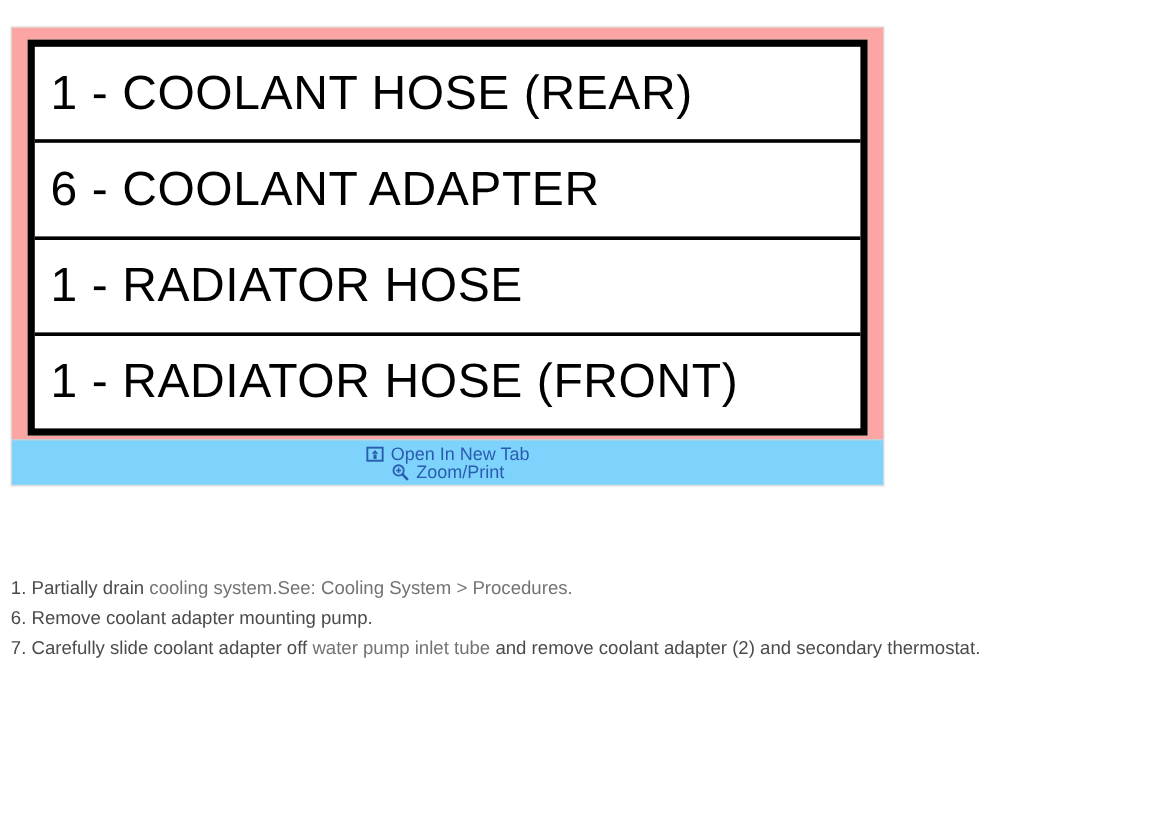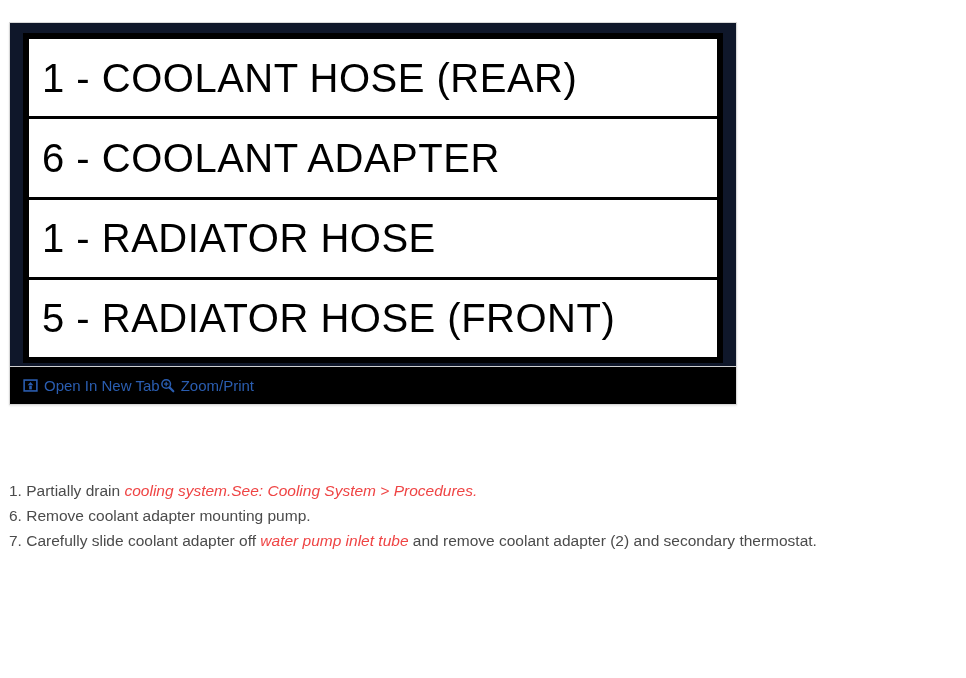--- a/index.html
+++ b/index.html
@@ -28,21 +28,21 @@
     box-shadow: 0 1px 2px rgba(0,0,0,0.10);
     box-sizing: border-box;
   }
 
   #diagram-area {
     position: absolute;
     left: 0;
     top: 0;
     right: 0;
     height: 344px;
-    background: #0f172a;
+    background: #fca5a5;
     padding: 10px 13px 0 13px;
     box-sizing: border-box;
   }
 
   
   #callout-legend {
     width: 100%;
     height: 330px;
     border: 6px solid #000000;
     box-sizing: border-box;
@@ -72,27 +72,28 @@
     font-weight: 400;
   }
 
   
   #panel-footer {
     position: absolute;
     left: 0;
     right: 0;
     bottom: 0;
     height: 38px;
-    background: #000000;
+    background: #7dd3fc;
     border-top: 1px solid #d0d0d0;
     display: flex;
     align-items: center;
-    justify-content: flex-start;
+    justify-content: center;
     padding: 0 13px;
     box-sizing: border-box;
+    flex-direction: column;
   }
   .tool-link {
     display: inline-flex;
     align-items: center;
     gap: 6px;
     color: #2a5db0;
     font-size: 15px;
     line-height: 1;
     text-decoration: none;
     cursor: pointer;
@@ -115,44 +116,43 @@
   }
   .step-line {
     font-size: 15.5px;
     line-height: 25px;
     color: #4b4b4b;
     white-space: nowrap;
     font-family: "Liberation Sans", sans-serif;
   }
   .step-num { color: #4b4b4b; }
   .lnk {
-    color: #ef4444;
+    color: #737373;
     text-decoration: none;
     cursor: pointer;
-    font-style: italic;
   }
 </style>
 </head>
 <body>
 
 <div id="image-panel">
 
   <div id="diagram-area">
     <div id="callout-legend">
       <div class="legend-row">
         <span class="legend-row-text">1 - COOLANT HOSE (REAR)</span>
       </div>
       <div class="legend-row">
         <span class="legend-row-text">6 - COOLANT ADAPTER</span>
       </div>
       <div class="legend-row">
         <span class="legend-row-text">1 - RADIATOR HOSE</span>
       </div>
       <div class="legend-row">
-        <span class="legend-row-text">5 - RADIATOR HOSE (FRONT)</span>
+        <span class="legend-row-text">1 - RADIATOR HOSE (FRONT)</span>
       </div>
     </div>
   </div>
 
   <div id="panel-footer">
 
     <a class="tool-link" href="#">
       <span class="tool-icon">
         <svg width="15" height="15" viewBox="0 0 16 16" aria-hidden="true">
           <rect x="1.2" y="2.2" width="13.6" height="11.6" fill="none" stroke="#2a5db0" stroke-width="1.7"></rect>

